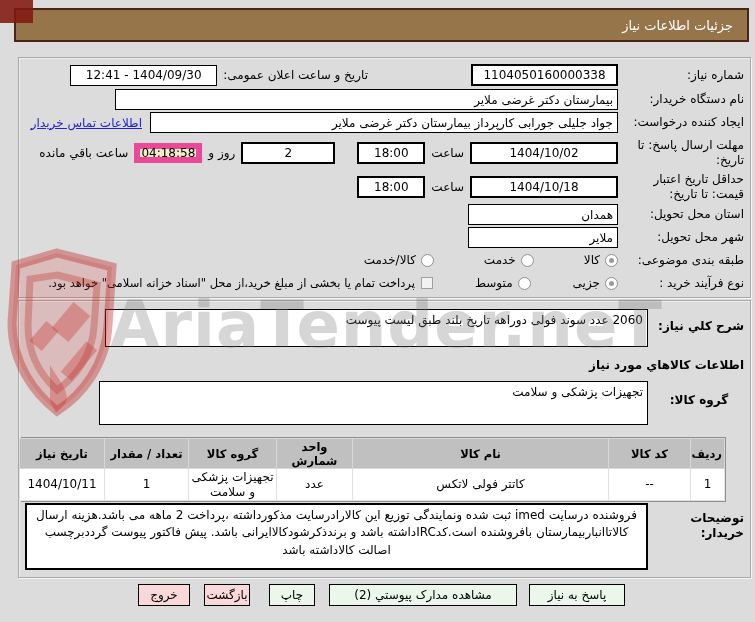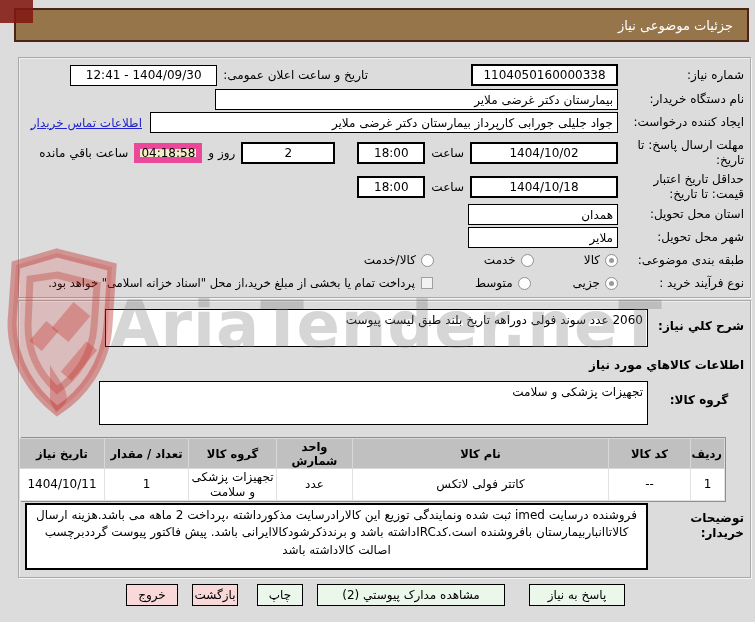--- a/index.html
+++ b/index.html
@@ -83,35 +83,35 @@
     color:rgba(120,120,120,0.30); letter-spacing:1px; direction:ltr;
     white-space:nowrap; font-family:"DejaVu Sans", sans-serif;
   }
   .wm-corner { top:0; left:0; width:33px; height:23px; background:rgba(130,24,16,0.88); }
 </style>
 </head>
 <body>
 
 <div id="stage">
 
-  <div class="titlebar">جزئیات موضوعی نیاز</div>
+  <div class="titlebar">جزئیات اطلاعات نیاز</div>
 
   <div class="gbox" id="gbox1">
 
     <div class="frow" style="top:6px;">
       <div class="flabel">شماره نیاز:</div>
       <div class="inp thick center" style="width:147px;">1104050160000338</div>
       <div style="width:103px;"></div>
       <div class="lbl-sm" style="padding-left:6px;">تاریخ و ساعت اعلان عمومی:</div>
       <div class="inp center" style="width:147px;">1404/09/30 - 12:41</div>
     </div>
 
     <div class="frow" style="top:31px;">
       <div class="flabel">نام دستگاه خریدار:</div>
-      <div class="inp" style="width:403px;">بیمارستان دکتر غرضی ملایر</div>
+      <div class="inp" style="width:503px;">بیمارستان دکتر غرضی ملایر</div>
     </div>
 
     <div class="frow" style="top:54px;">
       <div class="flabel">ایجاد کننده درخواست:</div>
       <div class="inp" style="width:468px;">جواد جلیلی جورابی کارپرداز بیمارستان دکتر غرضی ملایر</div>
       <div style="width:8px;"></div>
       <div class="link">اطلاعات تماس خریدار</div>
     </div>
 
     <div class="frow" style="top:77px; height:36px;">
@@ -227,21 +227,21 @@
     </div>
 
     <div class="frow" style="top:202px; align-items:flex-start;">
       <div class="flabel blabel" style="width:96px; padding-top:8px;">توضیحات خریدار:</div>
       <div class="tarea thick" style="width:632px; height:67px; text-align:center;">فروشنده درسایت imed ثبت شده ونمایندگی توزیع این کالارادرسایت مذکورداشته ،پرداخت 2 ماهه می باشد.هزینه ارسال کالاتاانباربیمارستان بافروشنده است.کدIRCداشته باشد و برندذکرشودکالاایرانی باشد. پیش فاکتور پیوست گرددبرچسب اصالت کالاداشته باشد</div>
     </div>
   </div>
 
   <div class="btnrow">
     <div class="btn green" style="margin-right:130px; width:96px;">پاسخ به نیاز</div>
-    <div class="btn green" style="margin-right:24px;  width:188px;">مشاهده مدارک پیوستي (2)</div>
+    <div class="btn green" style="margin-right:12px;  width:188px;">مشاهده مدارک پیوستي (2)</div>
     <div class="btn green" style="margin-right:14px;  width:46px;">چاپ</div>
     <div class="btn pink" style="margin-right:19px;  width:46px;">بازگشت</div>
     <div class="btn pink" style="margin-right:14px;  width:52px;">خروج</div>
   </div>
 
   <div class="wm wm-corner"></div>
   <div class="wm wm-text">AriaTender.neT</div>
   <div class="wm" style="top:245px; left:2px; width:160px; height:175px;">
     <svg width="160" height="175" viewBox="0 0 160 175">
       <path d="M55 8 L110 22 L106 80 C104 120 80 150 55 166 C32 148 10 118 10 78 L14 20 Z" fill="rgba(205,45,40,0.18)" stroke="rgba(190,35,30,0.38)" stroke-width="9"></path>

